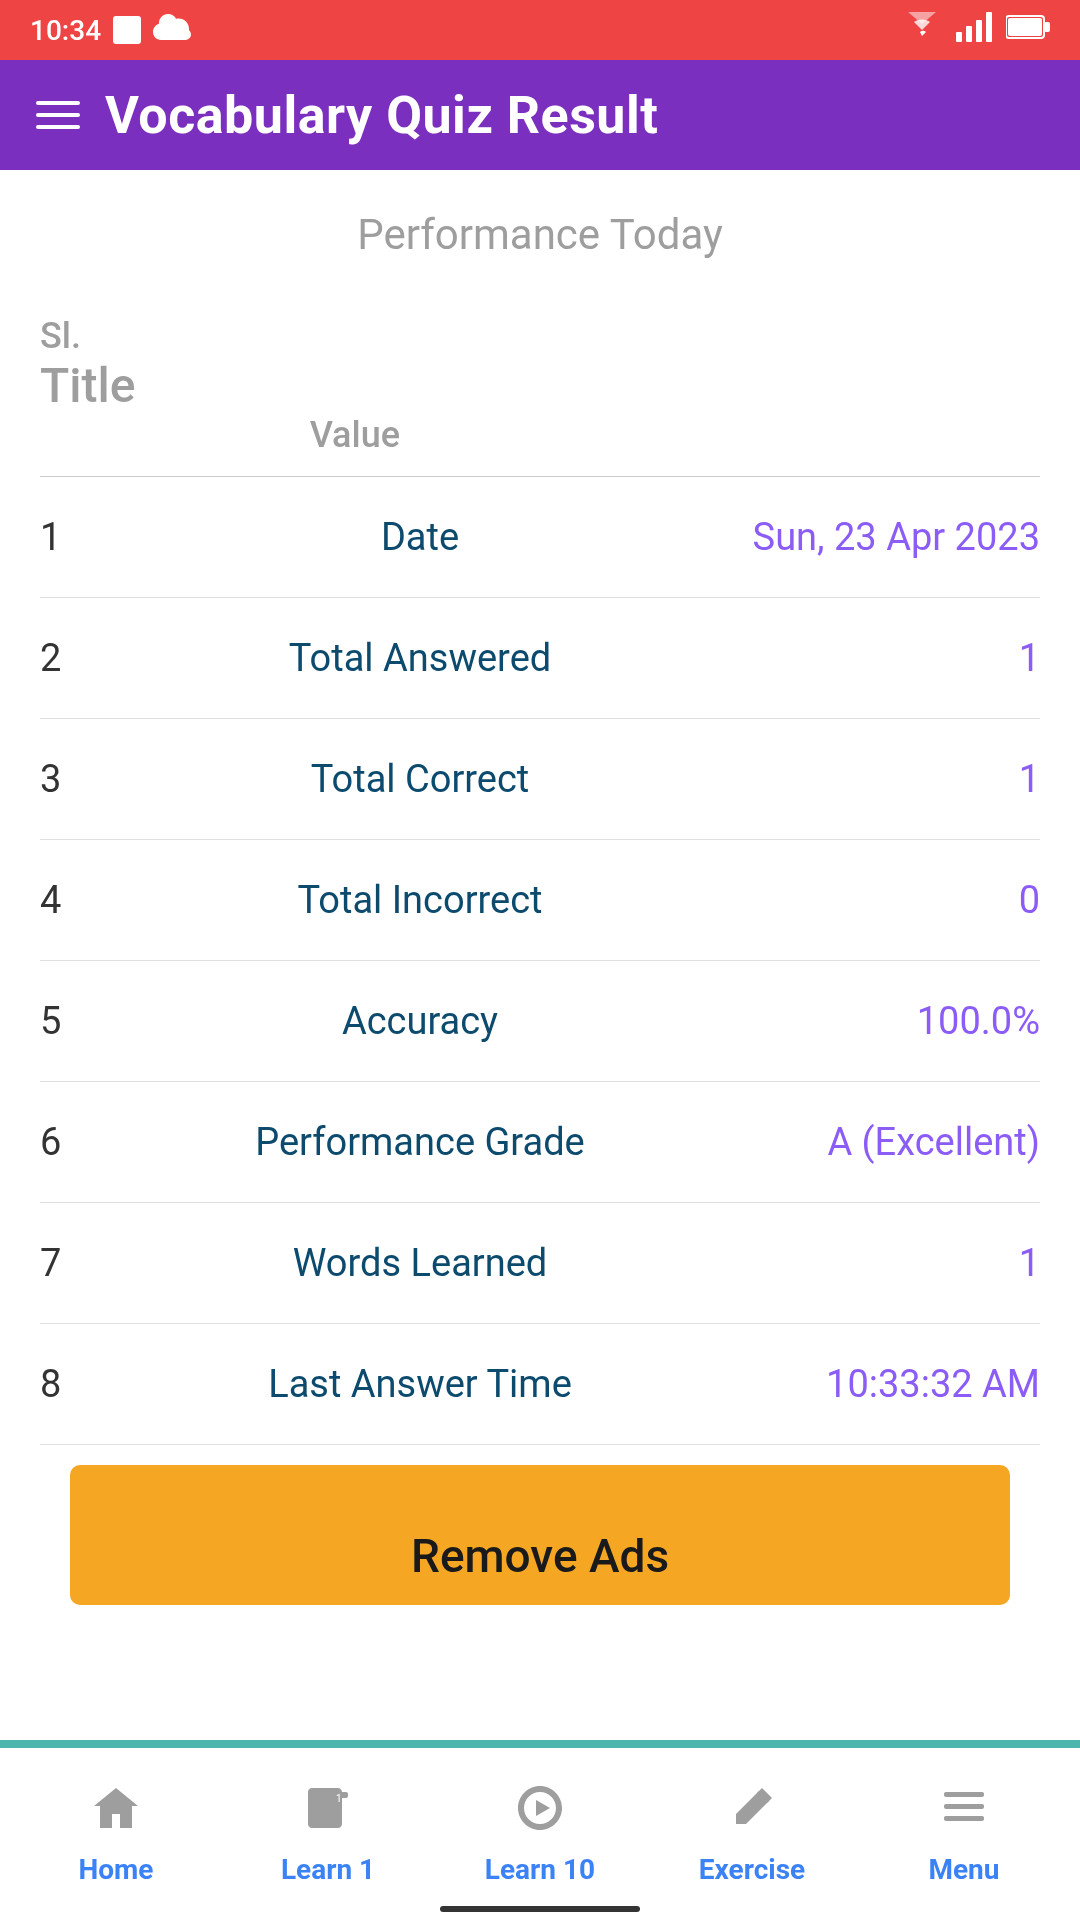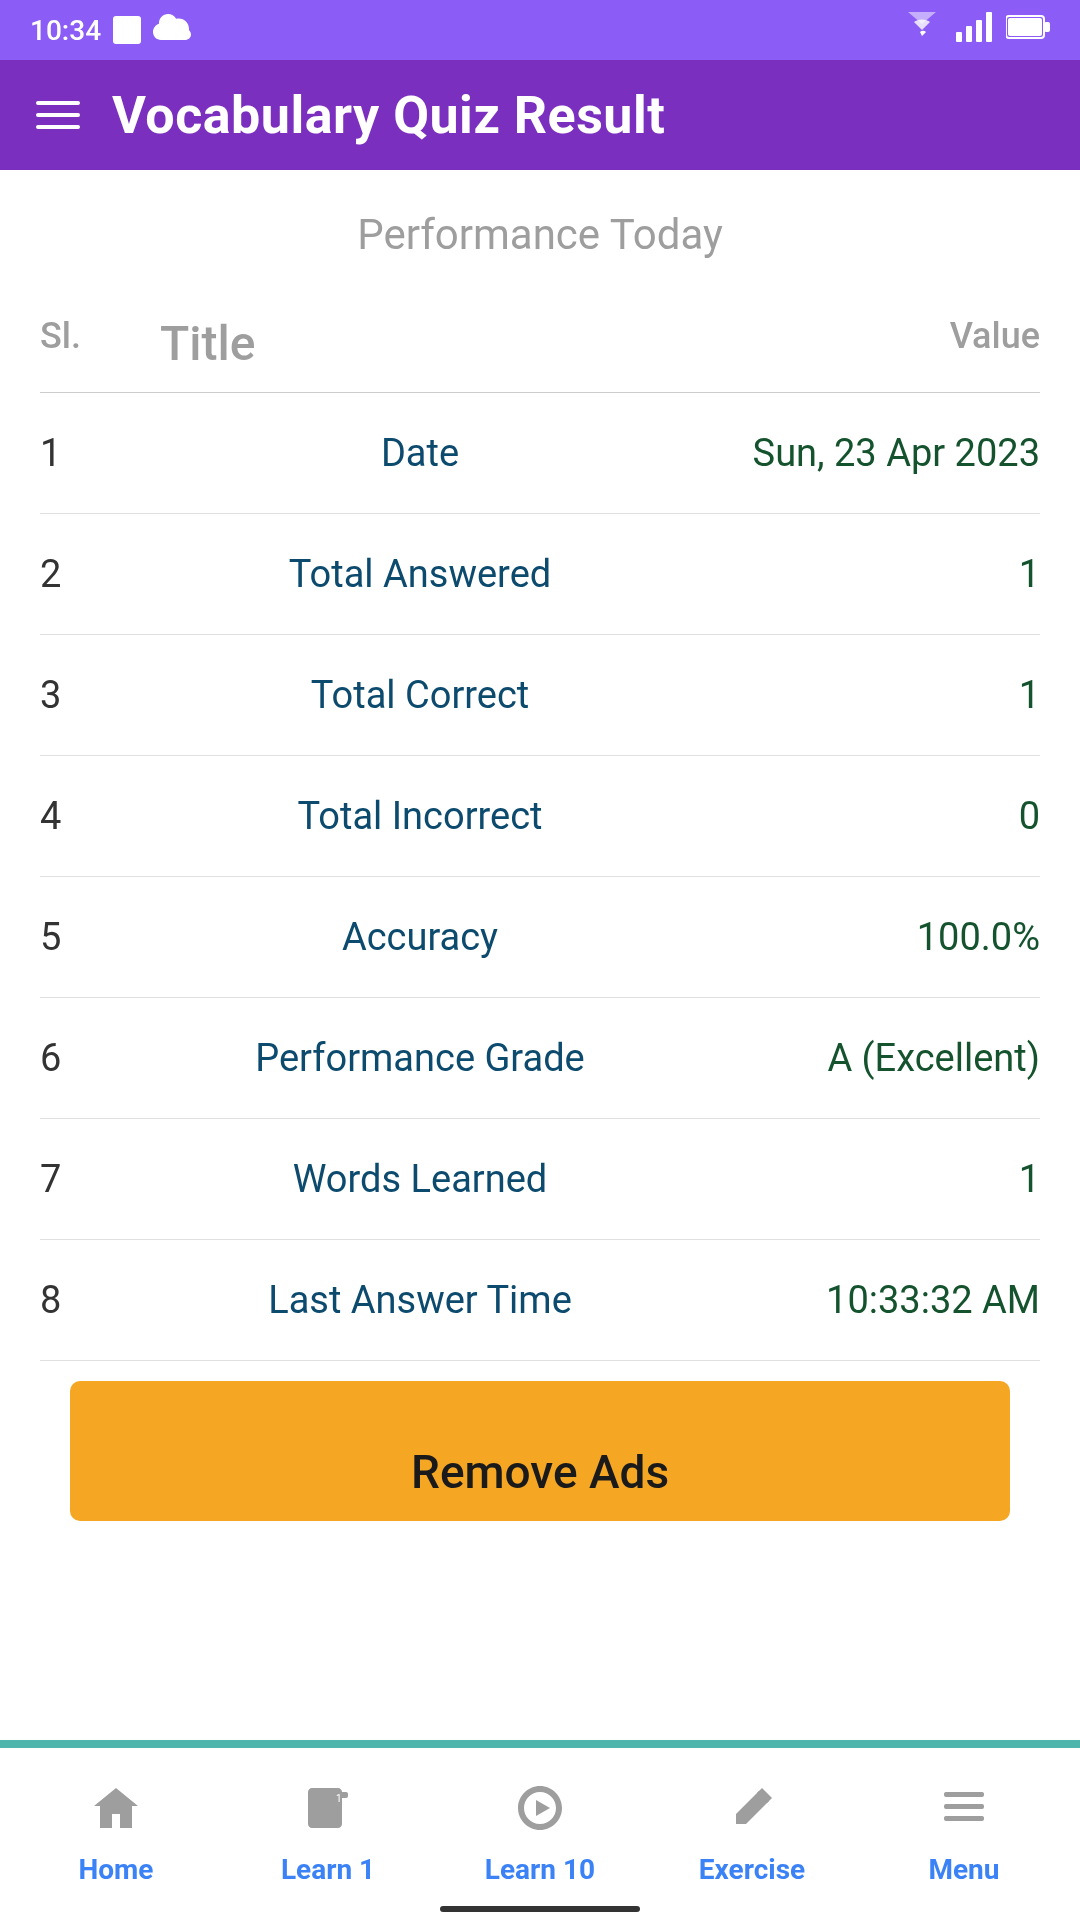--- a/index.html
+++ b/index.html
@@ -13,21 +13,21 @@
       font-family: 'Roboto', Arial, sans-serif;
       background: #f5f5f5;
       width: 1080px;
       height: 1920px;
       overflow: hidden;
       position: relative;
     }
 
     
     .status-bar {
-      background: #8b5cf6;
+      background: #ef4444;
       height: 60px;
       display: flex;
       align-items: center;
       justify-content: space-between;
       padding: 0 30px;
       color: white;
       font-size: 28px;
       font-weight: 500;
     }
 
@@ -43,21 +43,21 @@
       gap: 14px;
     }
 
     
     .app-bar {
       background: #7b2fbe;
       height: 110px;
       display: flex;
       align-items: center;
       padding: 0 36px;
-      gap: 32px;
+      gap: 25px;
     }
 
     .hamburger-icon {
       display: flex;
       flex-direction: column;
       gap: 8px;
       cursor: pointer;
     }
 
     .hamburger-icon span {
@@ -88,20 +88,21 @@
       font-size: 42px;
       color: #9e9e9e;
       margin-bottom: 40px;
       font-weight: 400;
     }
 
     .table-header {
       display: flex;
       padding: 16px 0 20px 0;
       border-bottom: 1.5px solid #ccc;
+      flex-direction: column;
     }
 
     .col-sl {
       width: 120px;
       font-size: 36px;
       color: #9e9e9e;
       font-weight: 500;
       text-align: left;
     }
 
@@ -138,21 +139,21 @@
     .row-title {
       flex: 1;
       font-size: 38px;
       color: #0c4a6e;
       text-align: center;
     }
 
     .row-value {
       width: 360px;
       font-size: 38px;
-      color: #14532d;
+      color: #8b5cf6;
       text-align: right;
     }
 
     
     .ads-banner {
       background: #f5a623;
       height: 140px;
       display: flex;
       align-items: center;
       justify-content: center;

